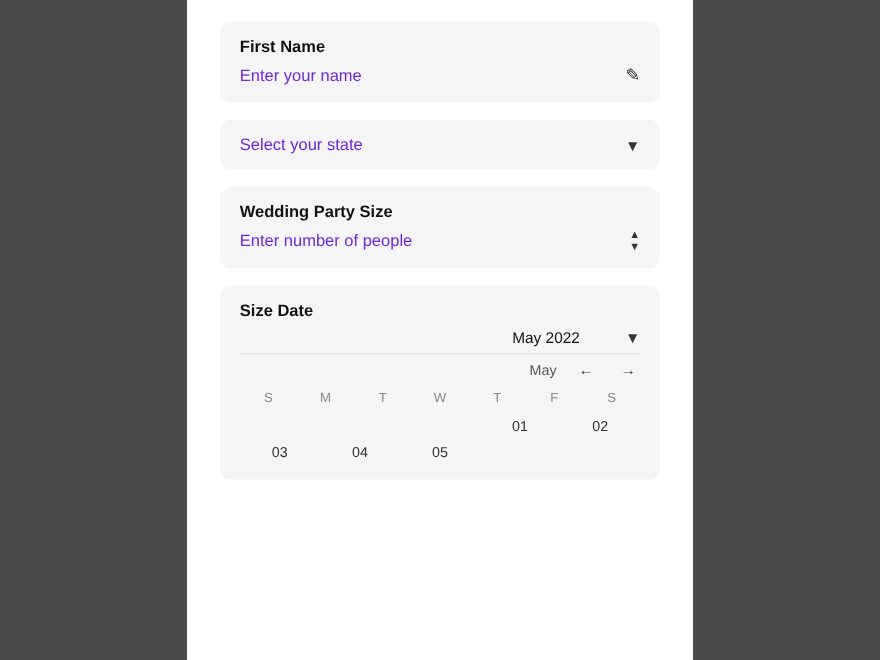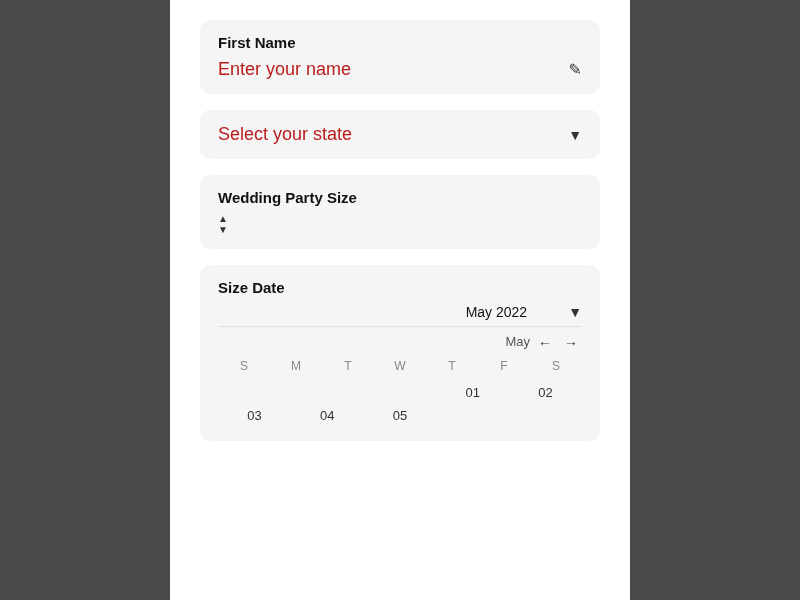--- a/index.html
+++ b/index.html
@@ -38,22 +38,22 @@
       margin-bottom: 8px;
     }
 
     .field-input-row {
       display: flex;
       align-items: center;
       justify-content: space-between;
     }
 
     .field-placeholder {
-      font-size: 18px;
-      color: #b91c1c;
+      font-size: 15px;
+      color: #6d28d9;
       flex: 1;
     }
 
     .icon-edit {
       font-size: 16px;
       color: #333;
       cursor: pointer;
     }
 
     .icon-arrow-down {
@@ -93,21 +93,21 @@
 
     .month-nav-label {
       font-size: 13px;
       color: #555;
     }
 
     .calendar-nav-row {
       display: flex;
       justify-content: flex-end;
       align-items: center;
-      gap: 4px;
+      gap: 16px;
       margin-bottom: 6px;
     }
 
     .calendar-weekdays {
       display: grid;
       grid-template-columns: repeat(7, 1fr);
       text-align: center;
       margin-bottom: 4px;
     }
 
@@ -167,20 +167,21 @@
   <div class="field-card">
     <div class="field-input-row">
       <span class="field-placeholder">Select your state</span>
       <span class="icon-arrow-down">▼</span>
     </div>
   </div>
 
   <div class="field-card">
     <div class="field-label">Wedding Party Size</div>
     <div class="field-input-row">
+      <span class="field-placeholder">Enter number of people</span>
       <div class="icon-spinner">
         <span>▲</span>
         <span>▼</span>
       </div>
     </div>
   </div>
 
   <div class="calendar-card">
     <div class="field-label">Size Date</div>
 

